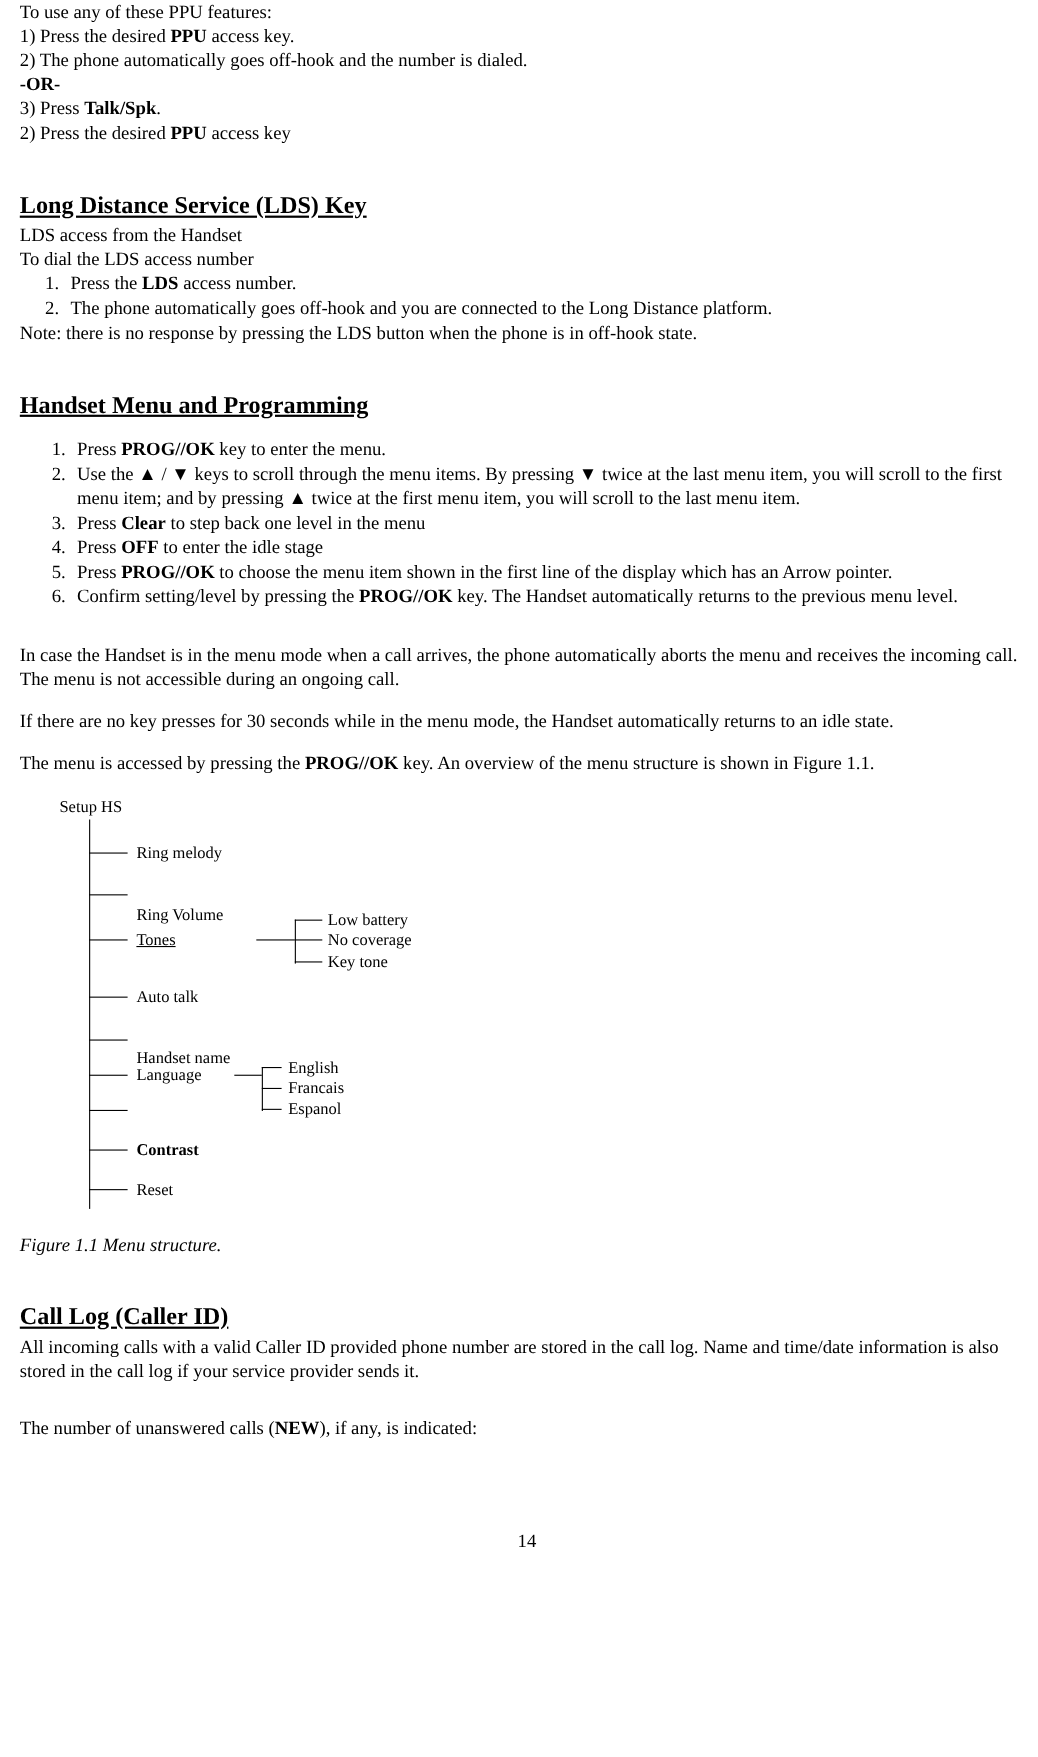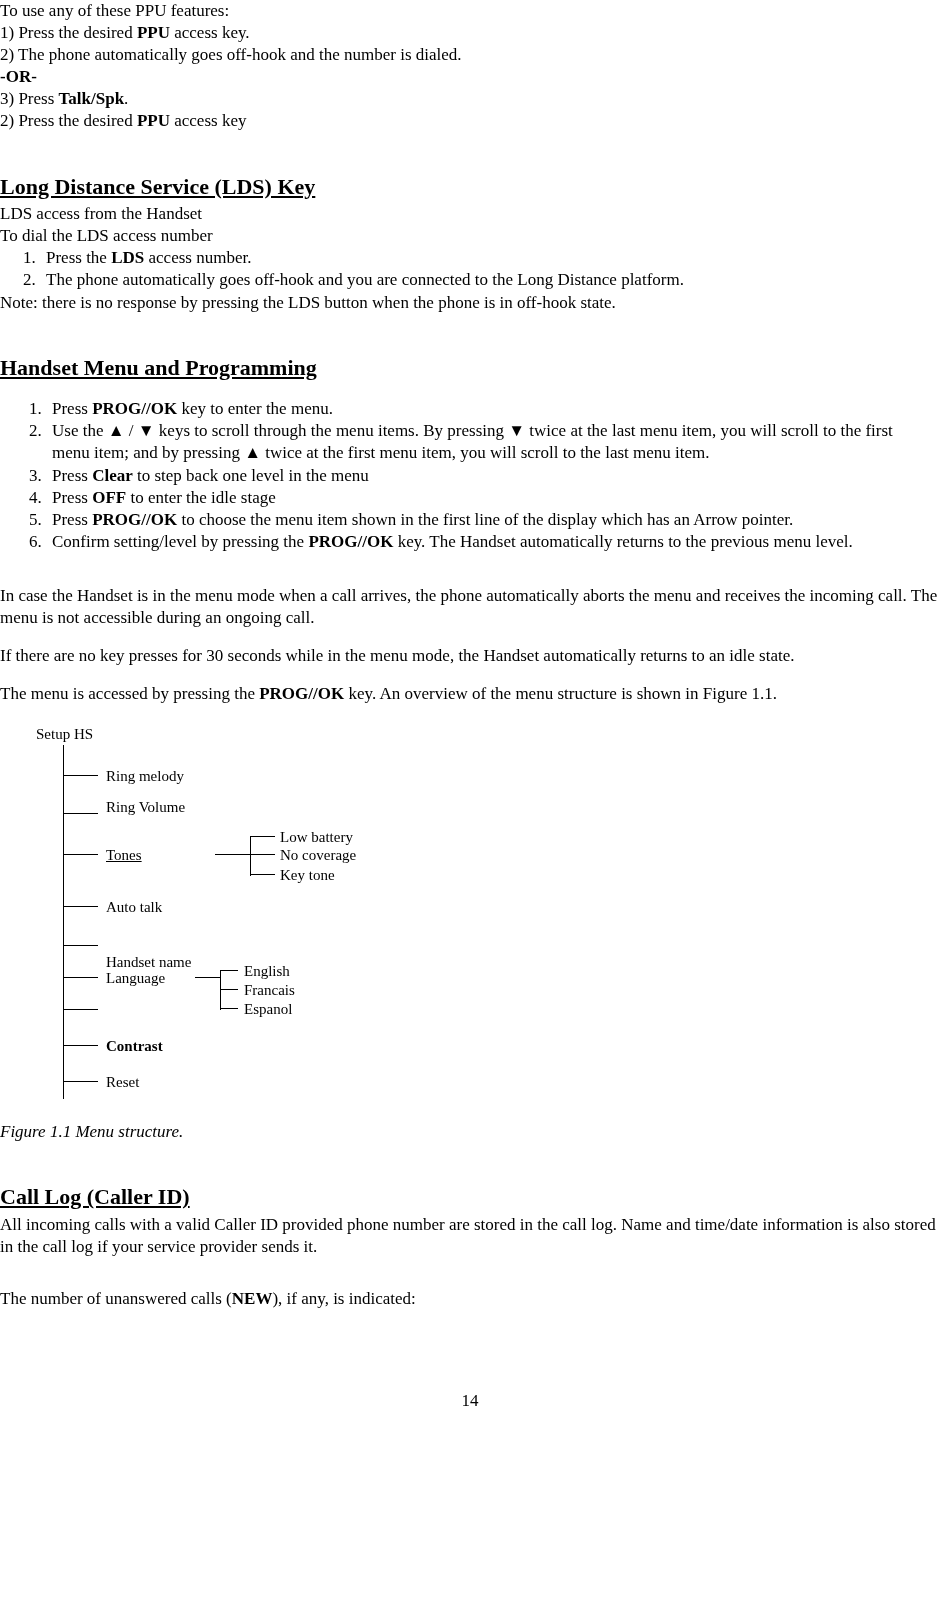--- a/index.html
+++ b/index.html
@@ -6,21 +6,21 @@
     font-family: "Times New Roman", Times, serif;
     font-size: 17px;
     line-height: 1.3;
     margin: 0;
     padding: 0;
     width: 944px;
     background: #fff;
     color: #000;
   }
   .page {
-    padding: 0 4px 0 0;
+    padding: 0 4px 0 18px;
   }
   .section-title {
     font-weight: bold;
     text-decoration: underline;
     font-size: 22px;
     margin-top: 40px;
     margin-bottom: 2px;
   }
   .bold { font-weight: bold; }
   ol.numlist {
@@ -134,21 +134,21 @@
   <div class="figure">
 
     <div class="tree-label" style="left:36px; top:2px;">Setup HS</div>
 
     <div class="vline" style="left:63px; top:22px; height:354px;"></div>
 
     <div class="hline" style="left:63px; top:52px; width:35px;"></div>
     <div class="tree-label" style="left:106px; top:44px;">Ring melody</div>
 
     <div class="hline" style="left:63px; top:90px; width:35px;"></div>
-    <div class="tree-label" style="left:106px; top:75px;">Ring Volume</div>
+    <div class="tree-label" style="left:106px; top:100px;">Ring Volume</div>
 
     <div class="hline" style="left:63px; top:131px; width:35px;"></div>
     <div class="tree-label" style="left:106px; top:123px;text-decoration:underline;">Tones</div>
 
     <div class="hline" style="left:215px; top:131px; width:35px;"></div>
     <div class="vline" style="left:250px; top:113px; height:40px;"></div>
     <div class="hline" style="left:250px; top:113px; width:25px;"></div>
     <div class="hline" style="left:250px; top:131px; width:25px;"></div>
     <div class="hline" style="left:250px; top:151px; width:25px;"></div>
     <div class="tree-label" style="left:280px; top:105px;">Low battery</div>

